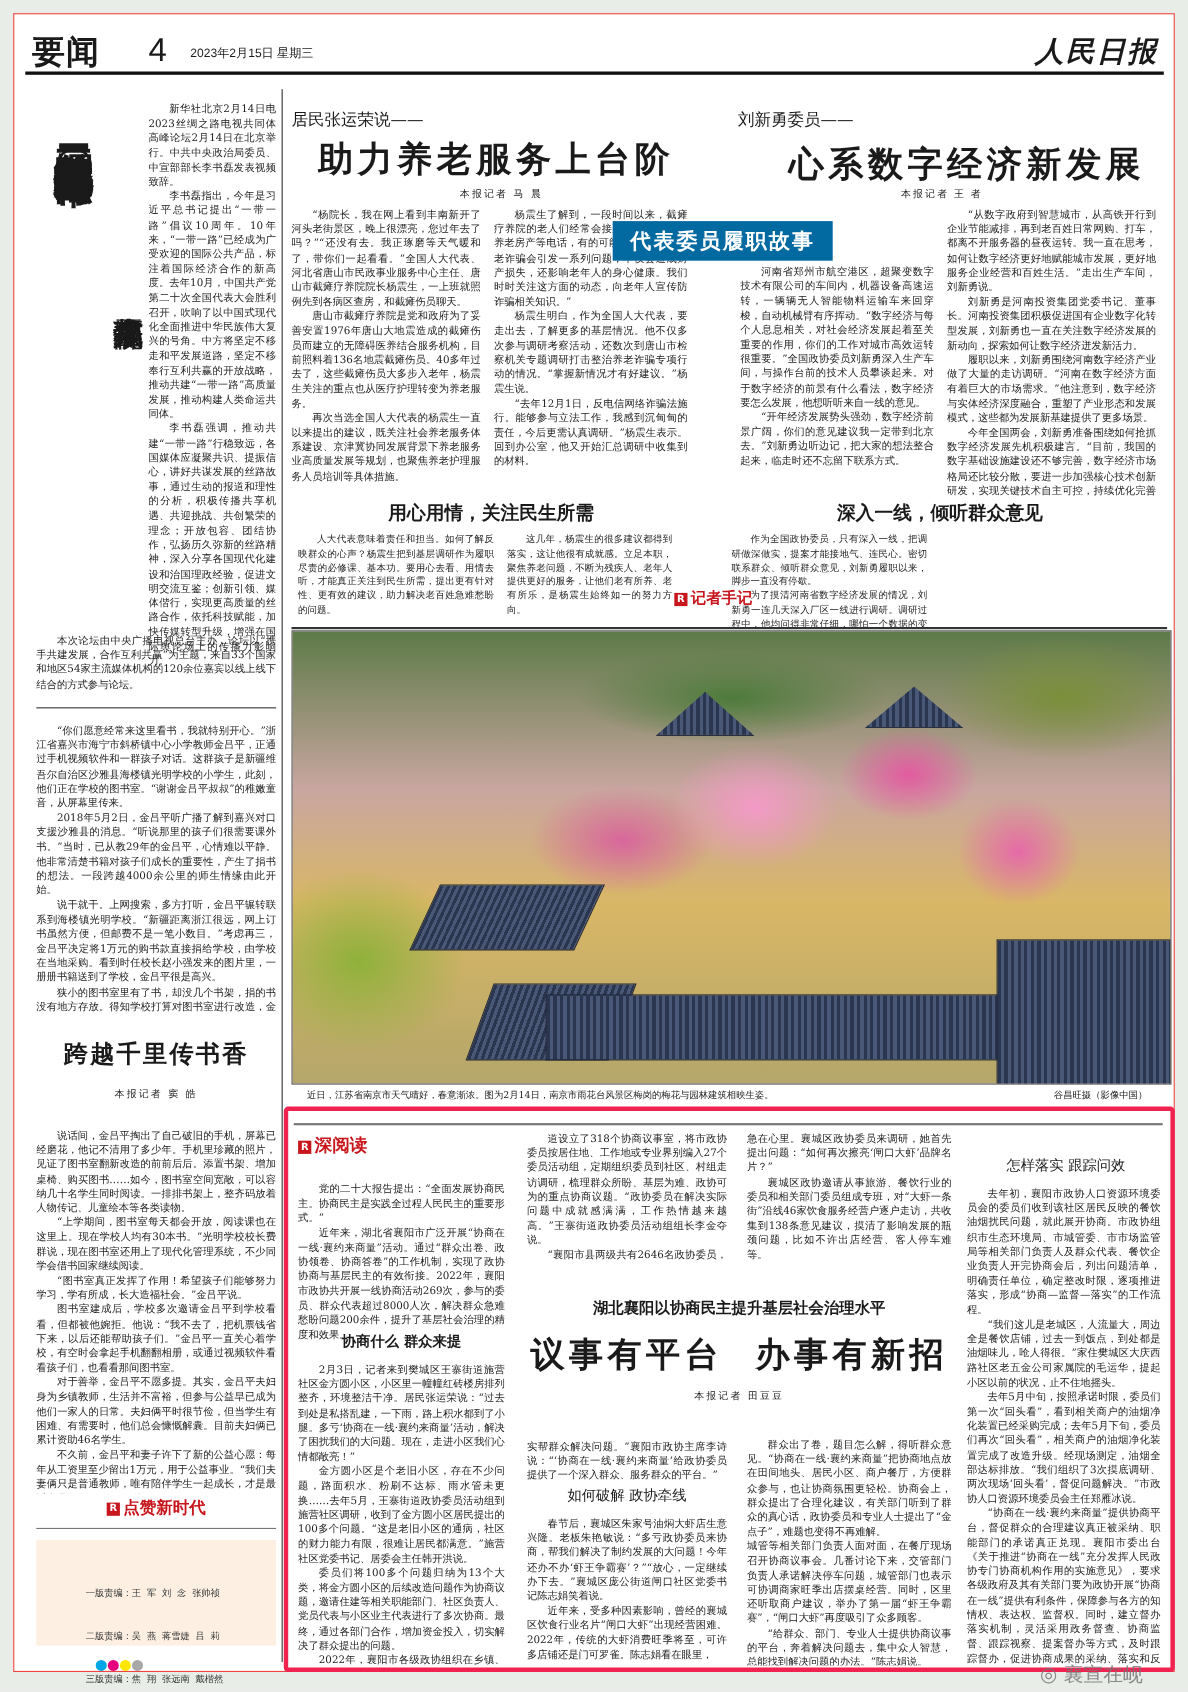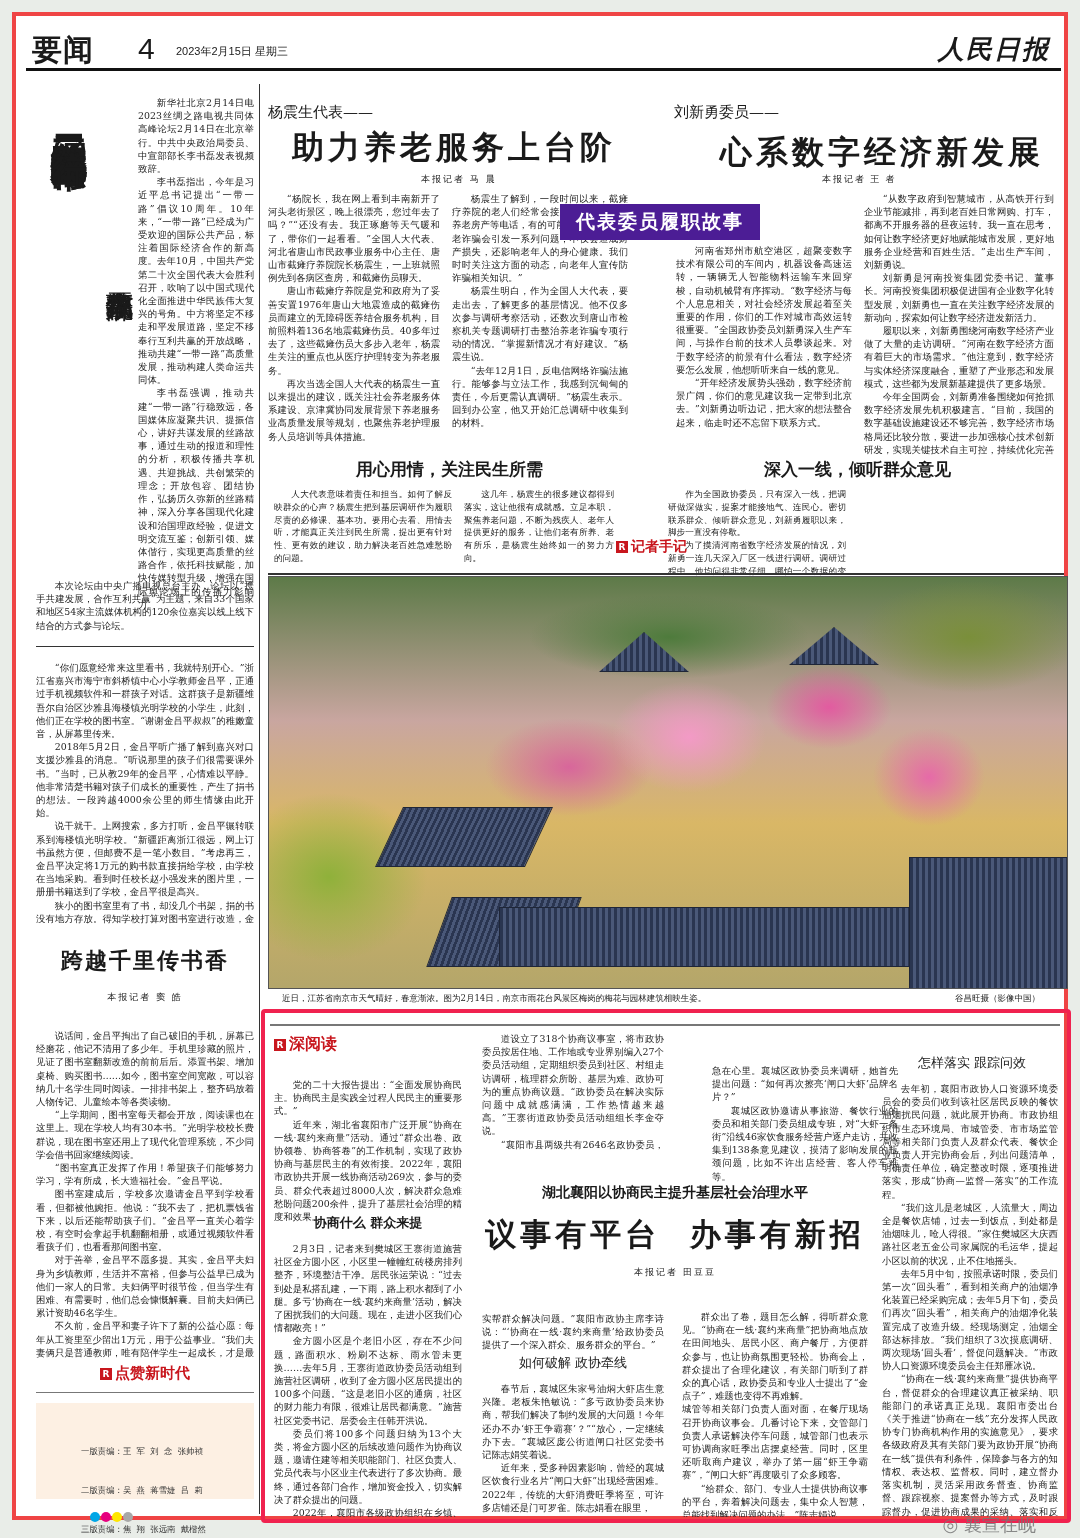--- a/index.html
+++ b/index.html
@@ -1,36 +1,36 @@
 <!DOCTYPE html>
 <html><head>
 <meta charset="utf-8">
 <style>
   * { box-sizing: border-box; margin: 0; padding: 0; }
   html, body { width: 1080px; height: 1538px; background: #e9ede8; overflow: hidden; }
   body { font-family: "DejaVu Serif", "Liberation Serif", serif; color: #1a1a1a; position: relative; }
-  .page { position: absolute; left: 12px; top: 12px; width: 1056px; height: 1508px; background: #fff; border: 4px solid #ef4444; padding-left: 28px; }
+  .page { position: absolute; left: 12px; top: 12px; width: 1056px; height: 1508px; background: #fff; border: 1px solid #ef4444; padding-left: 28px; }
   .abs { position: absolute; }
   .masthead-rule { position: absolute; left: 10px; top: 52px; width: 1035px; height: 3px; background: #111; }
   .section-title { left: 16px; top: 14px; font-family: "DejaVu Sans", sans-serif; font-size: 30px; font-weight: bold; letter-spacing: 1px; }
   .page-no { left: 122px; top: 16px; font-family: "Liberation Sans", sans-serif; font-size: 30px; }
   .date { left: 160px; top: 28px; font-family: "Liberation Sans", sans-serif; font-size: 11px; }
   .logo { right: 14px; top: 16px; font-family: "DejaVu Serif", serif; font-style: italic; font-size: 26px; font-weight: bold; letter-spacing: 2px; }
   .vcol-main { left: 20px; top: 92px; width: 52px; font-family: "DejaVu Sans", sans-serif; font-weight: bold; font-size: 36px; line-height: 38.5px; writing-mode: vertical-rl; text-orientation: upright; letter-spacing: 1px; }
   .vcol-sub { left: 82px; top: 254px; width: 36px; font-size: 28px; line-height: 30px; writing-mode: vertical-rl; text-orientation: upright; }
   .body-text { font-size: 9.4px; line-height: 13.2px; text-align: justify; color: #222; }
   .body-text p { text-indent: 2em; }
   .body-text.small { font-size: 8.6px; line-height: 12.8px; }
   .kicker { font-size: 15px; }
   .headline { font-family: "DejaVu Sans", sans-serif; font-weight: bold; font-size: 32px; letter-spacing: 4px; }
   .byline { font-size: 9px; letter-spacing: 2px; }
   .subhead { font-size: 17px; font-weight: bold; }
   .vdivider { position: absolute; width: 1px; background: #333; }
   .hrule { position: absolute; height: 2px; background: #333; }
-  .red-badge { left: 544px; top: 188px; width: 200px; height: 36px; background: #4c1d95; color: #fff; font-family: "DejaVu Sans", sans-serif; font-weight: bold; font-size: 19px; display: flex; align-items: center; justify-content: center; letter-spacing: 2px; }
+  .red-badge { left: 544px; top: 188px; width: 200px; height: 36px; background: #0369a1; color: #fff; font-family: "DejaVu Sans", sans-serif; font-weight: bold; font-size: 19px; display: flex; align-items: center; justify-content: center; letter-spacing: 2px; }
   .r-icon { display: inline-block; width: 12px; height: 12px; background: #c8161d; color: #fff; font-family: "DejaVu Sans", sans-serif; font-size: 9px; font-weight: bold; text-align: center; line-height: 12px; margin-right: 3px; vertical-align: 1px; }
   .reporter-note { left: 600px; top: 522px; color: #c8161d; font-family: "DejaVu Sans", sans-serif; font-weight: bold; font-size: 14px; }
   .photo { left: 252px; top: 560px; width: 800px; height: 413px; border: 1px solid #555; overflow: hidden;
     background:
       radial-gradient(ellipse 90px 60px at 560px 130px, #e25ba0 0%, transparent 70%),
       radial-gradient(ellipse 110px 80px at 420px 160px, #f39ac6 0%, transparent 70%),
       radial-gradient(ellipse 120px 70px at 300px 190px, #d8669b 0%, transparent 70%),
       radial-gradient(ellipse 80px 70px at 660px 200px, #e66aa8 0%, transparent 70%),
       radial-gradient(ellipse 140px 120px at 60px 300px, #8fb13a 0%, transparent 70%),
       radial-gradient(ellipse 200px 60px at 400px 60px, #4e7b3c 0%, transparent 70%),
@@ -94,21 +94,21 @@
   <div class="abs editors" style="left:20px; top:1387px; width:218px; height:96px; padding:16px 0 0 45px;">
     <div>一版责编：王  军  刘  念  张帅祯</div>
     <div>二版责编：吴  燕  蒋雪婕  吕  莉</div>
     <div>三版责编：焦  翔  张远南  戴楷然</div>
     
   </div>
   <div class="abs dots" style="left:74px; top:1491px;">
     <span style="background:#00a6e6"></span><span style="background:#e6007e"></span><span style="background:#ffe600"></span><span style="background:#a8a8a8"></span>
   </div>
 
-  <div class="abs kicker" style="left:252px; top:87px;">杨震生代表——</div>
+  <div class="abs kicker" style="left:252px; top:87px;">居民张运荣说——</div>
   <div class="abs headline" style="left:276px; top:110px;">助力养老服务上台阶</div>
   <div class="abs byline" style="left:405px; top:157px;">本报记者  马  晨</div>
   <div class="abs body-text" style="left:252px; top:176px; width:172px; height:265px; overflow:hidden;">
     <p>“杨院长，我在网上看到丰南新开了河头老街景区，晚上很漂亮，您过年去了吗？”“还没有去。我正琢磨等天气暖和了，带你们一起看看。”全国人大代表、河北省唐山市民政事业服务中心主任、唐山市截瘫疗养院院长杨震生，一上班就照例先到各病区查房，和截瘫伤员聊天。</p>
     <p>唐山市截瘫疗养院是党和政府为了妥善安置1976年唐山大地震造成的截瘫伤员而建立的无障碍医养结合服务机构，目前照料着136名地震截瘫伤员。40多年过去了，这些截瘫伤员大多步入老年，杨震生关注的重点也从医疗护理转变为养老服务。</p>
     <p>再次当选全国人大代表的杨震生一直以来提出的建议，既关注社会养老服务体系建设、京津冀协同发展背景下养老服务业高质量发展等规划，也聚焦养老护理服务人员培训等具体措施。</p>
   </div>
   <div class="abs body-text" style="left:436px; top:176px; width:176px; height:265px; overflow:hidden;">
     <p>杨震生了解到，一段时间以来，截瘫疗养院的老人们经常会接到推销保健品、养老房产等电话，有的可能涉嫌诈骗。“养老诈骗会引发一系列问题，不仅会造成财产损失，还影响老年人的身心健康。我们时时关注这方面的动态，向老年人宣传防诈骗相关知识。”</p>
     <p>杨震生明白，作为全国人大代表，要走出去，了解更多的基层情况。他不仅多次参与调研考察活动，还数次到唐山市检察机关专题调研打击整治养老诈骗专项行动的情况。“掌握新情况才有好建议。”杨震生说。</p>
@@ -174,21 +174,21 @@
     <p>2月3日，记者来到樊城区王寨街道施营社区金方圆小区，小区里一幢幢红砖楼房排列整齐，环境整洁干净。居民张运荣说：“过去到处是私搭乱建，一下雨，路上积水都到了小腿。多亏‘协商在一线·襄约来商量’活动，解决了困扰我们的大问题。现在，走进小区我们心情都敞亮！”</p>
     <p>金方圆小区是个老旧小区，存在不少问题，路面积水、粉刷不达标、雨水管未更换……去年5月，王寨街道政协委员活动组到施营社区调研，收到了金方圆小区居民提出的100多个问题。“这是老旧小区的通病，社区的财力能力有限，很难让居民都满意。”施营社区党委书记、居委会主任韩开洪说。</p>
     <p>委员们将100多个问题归纳为13个大类，将金方圆小区的后续改造问题作为协商议题，邀请住建等相关职能部门、社区负责人、党员代表与小区业主代表进行了多次协商。最终，通过各部门合作，增加资金投入，切实解决了群众提出的问题。</p>
     <p>2022年，襄阳市各级政协组织在乡镇、街</p>
   </div>
 
   <div class="abs body-text" style="left:466px; top:1016px; width:182px; height:118px; overflow:hidden;">
     <p>道设立了318个协商议事室，将市政协委员按居住地、工作地或专业界别编入27个委员活动组，定期组织委员到社区、村组走访调研，梳理群众所盼、基层为难、政协可为的重点协商议题。“政协委员在解决实际问题中成就感满满，工作热情越来越高。”王寨街道政协委员活动组组长李金夺说。</p>
     <p>“襄阳市县两级共有2646名政协委员，政协委员履职要深入群众搜集民情民意，才能切</p>
   </div>
-  <div class="abs body-text" style="left:696px; top:1016px; width:186px; height:120px; overflow:hidden;margin-top:32px;">
+  <div class="abs body-text" style="left:666px; top:1016px; width:186px; height:120px; overflow:hidden;">
     <p style="text-indent:0">急在心里。襄城区政协委员来调研，她首先提出问题：“如何再次擦亮‘闸口大虾’品牌名片？”</p>
     <p>襄城区政协邀请从事旅游、餐饮行业的委员和相关部门委员组成专班，对“大虾一条街”沿线46家饮食服务经营户逐户走访，共收集到138条意见建议，摸清了影响发展的瓶颈问题，比如不许出店经营、客人停车难等。</p>
     <p>随后，襄城区政协邀请商户、居民和交管、</p>
   </div>
 
   <div class="abs" style="left:466px; top:1168px; width:386px; text-align:center; font-size:14px; font-weight:bold;">湖北襄阳以协商民主提升基层社会治理水平</div>
   <div class="abs headline" style="left:466px; top:1198px; width:386px; text-align:center; font-size:31px; white-space:pre;">议事有平台  办事有新招</div>
   <div class="abs byline" style="left:466px; top:1250px; width:386px; text-align:center;">本报记者  田豆豆</div>
 
   <div class="abs body-text" style="left:466px; top:1296px; width:182px;">

